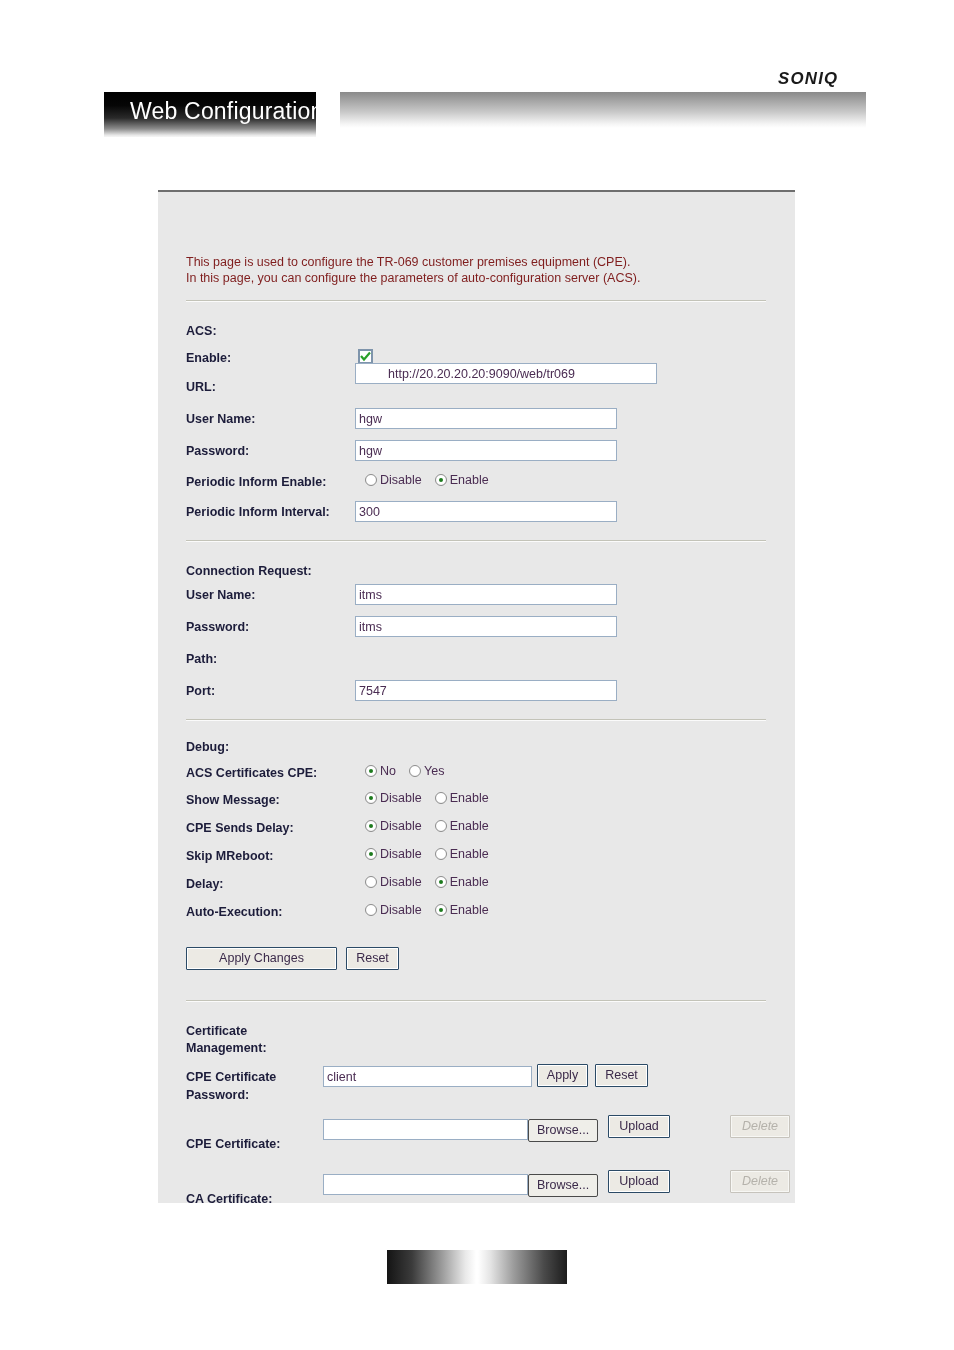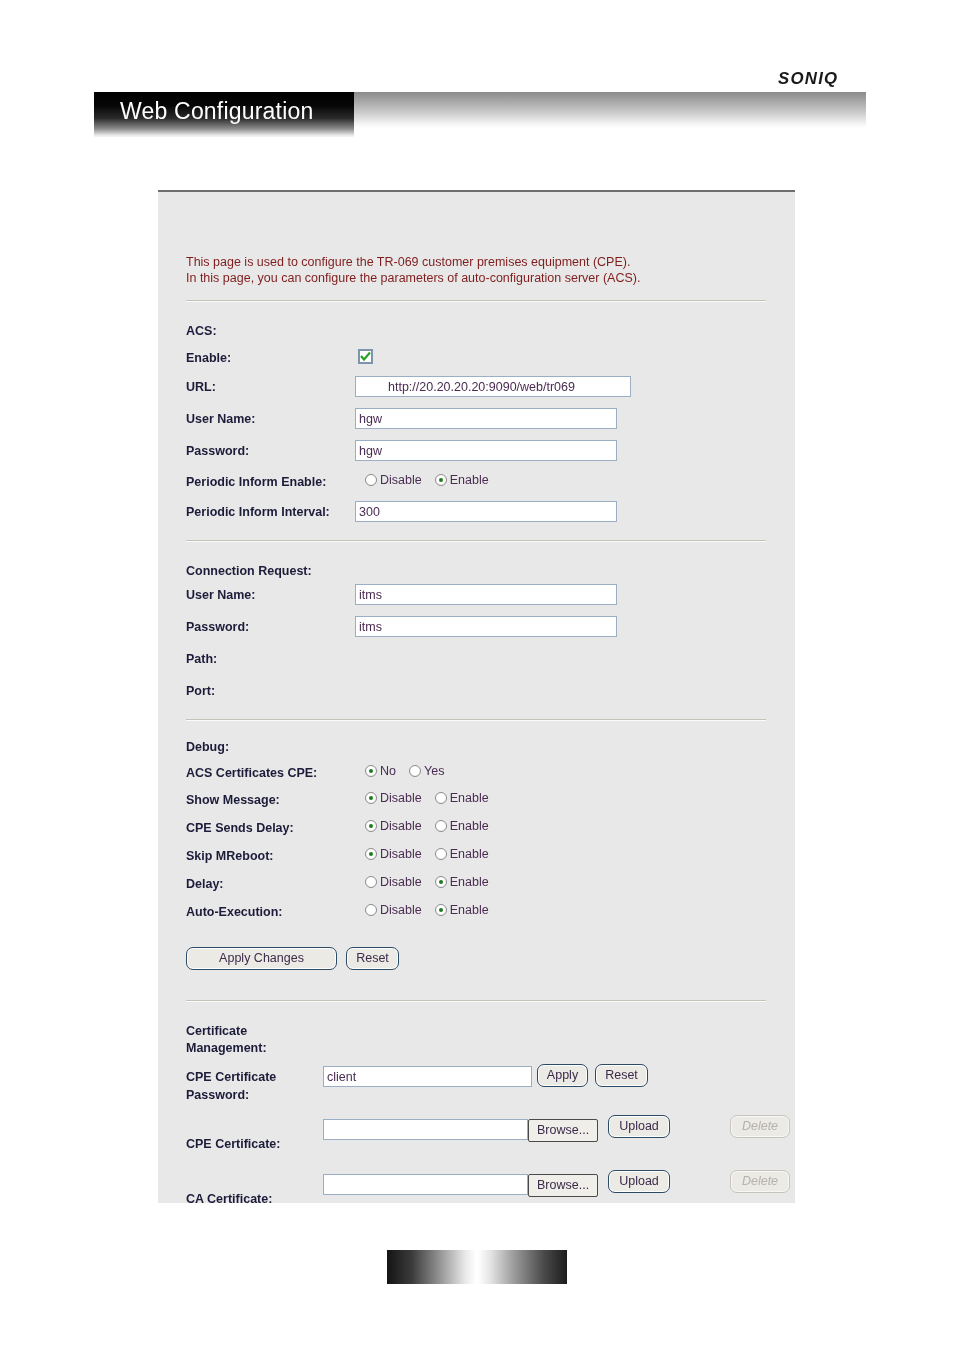--- a/index.html
+++ b/index.html
@@ -40,23 +40,23 @@
   .banner-right {
     position: absolute;
     left: 254px;
     top: 0px;
     width: 526px;
     height: 36px;
     background: linear-gradient(to bottom, #8a8a8a 0%, #9e9e9e 18%, #c8c8c8 55%, #f4f4f4 88%, #ffffff 100%);
   }
   .banner-left {
     position: absolute;
-    left: 8px;
+    left: 18px;
     top: 0px;
-    width: 260px;
+    width: 212px;
     height: 45px;
     background: linear-gradient(to bottom, #000000 0%, #060606 30%, #2a2a2a 58%, #8d8d8d 82%, #e8e8e8 96%, #f6f6f6 100%);
     text-align: right;
   }
   .banner-title {
     position: absolute;
     left: 26px;
     top: 6px;
     font-size: 23px;
     color: #ffffff;
@@ -192,21 +192,21 @@
     width: 4px;
     height: 4px;
     border-radius: 50%;
     background: #1d7a1d;
   }
 
   .btn {
     position: absolute;
     background: #eceae4;
     border: 1px solid #2b4a66;
-    border-radius: 7px;
+    border-radius: 1px;
     box-shadow: inset 0 0 0 1px #ffffff;
     box-sizing: border-box;
     font-size: 12.5px;
     color: #3b2a4a;
     font-family: "Liberation Sans", sans-serif;
     height: 23px;
     line-height: 20px;
     text-align: center;
     padding: 0 8px;
     white-space: nowrap;
@@ -286,21 +286,21 @@
     <div class="section-label" style="top:132px;">ACS:</div>
 
     <div class="row-label" style="top:159px;">Enable:</div>
     <div class="cbox" style="left:200px; top:157px;">
       <svg width="11" height="11" viewBox="0 0 11 11">
         <path d="M1 5 L4 8.5 L10 1.5" stroke="#2aa02a" stroke-width="2.2" fill="none"></path>
       </svg>
     </div>
 
     <div class="row-label" style="top:188px;">URL:</div>
-    <input class="txt" style="left: 197px; top: 184px; width: 276px; padding-left: 32px;" value="http://20.20.20.20:9090/web/tr069">
+    <input class="txt" style="left: 197px; top: 171px; width: 302px; padding-left: 32px;" value="http://20.20.20.20:9090/web/tr069">
 
     <div class="row-label" style="top:220px;">User Name:</div>
     <input class="txt" style="left: 197px; top: 216px; width: 262px;" value="hgw">
 
     <div class="row-label" style="top:252px;">Password:</div>
     <input class="txt" style="left: 197px; top: 248px; width: 262px;" value="hgw">
 
     <div class="row-label" style="top:283px;">Periodic Inform Enable:</div>
     <div class="radio-group" style="left:207px; top:281px;">
       <label class="radio-opt">
@@ -322,20 +322,21 @@
 
     <div class="row-label" style="top:396px;">User Name:</div>
     <input class="txt" style="left: 197px; top: 392px; width: 262px;" value="itms">
 
     <div class="row-label" style="top:428px;">Password:</div>
     <input class="txt" style="left: 197px; top: 424px; width: 262px;" value="itms">
 
     <div class="row-label" style="top:460px;">Path:</div>
 
     <div class="row-label" style="top:492px;">Port:</div>
+    <input class="txt" style="left: 197px; top: 488px; width: 262px;" value="7547">
 
     <div class="hr" style="top:527px;"></div>
 
     <div class="section-label" style="top:548px;">Debug:</div>
 
     <div class="row-label" style="top:574px;">ACS Certificates CPE:</div>
     <div class="radio-group" style="left:207px; top:572px;">
       <label class="radio-opt">
         <span class="rdot on"></span>
         <span>No</span>

